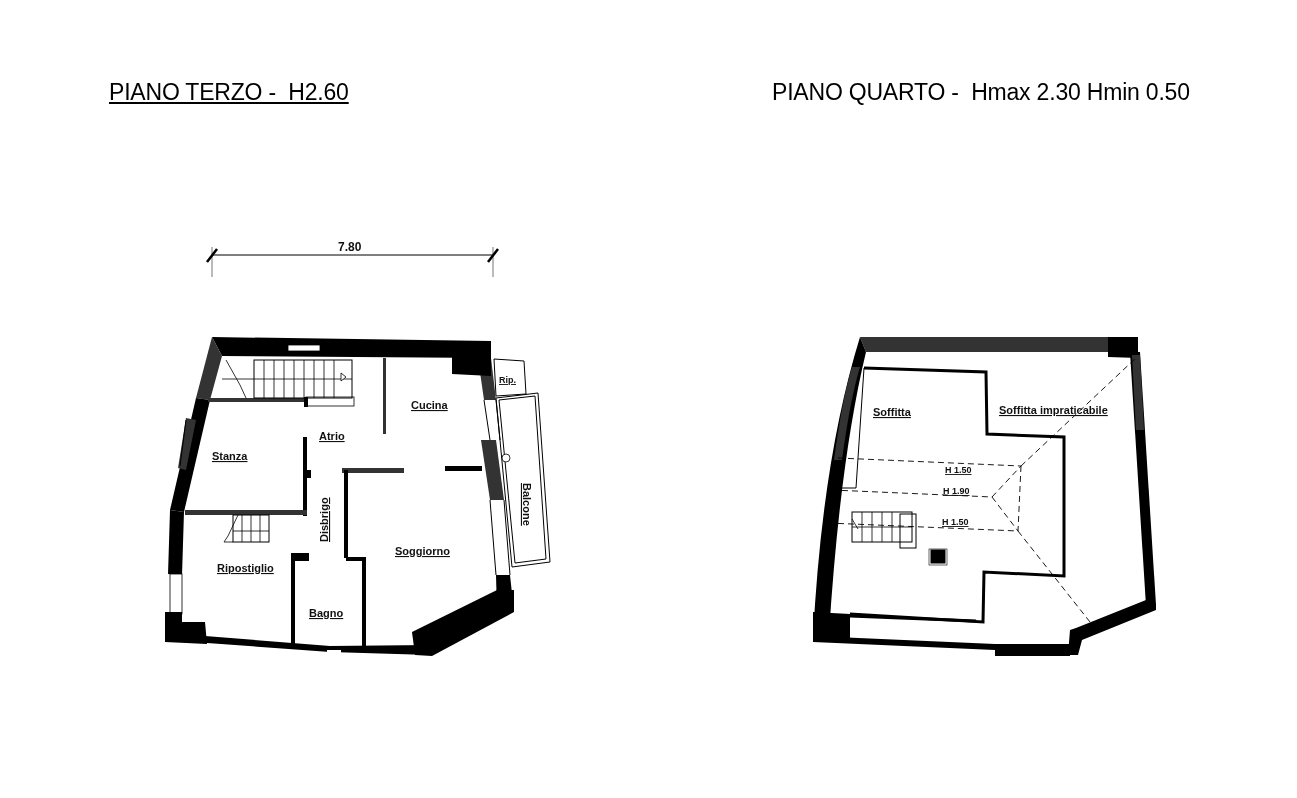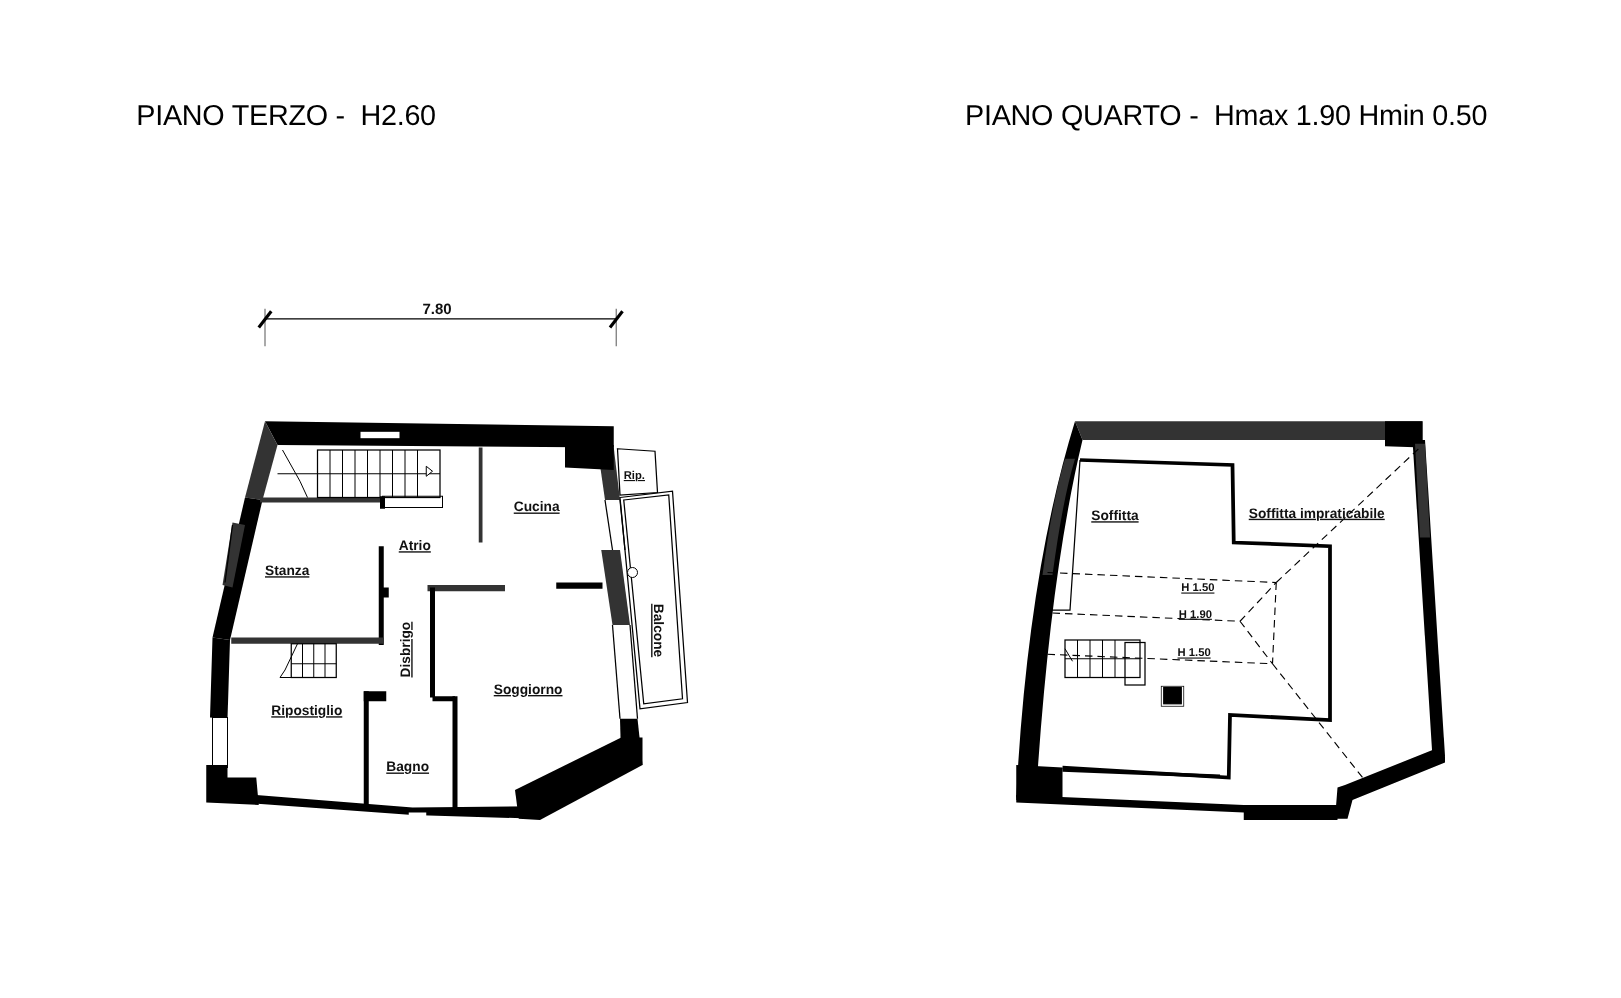--- a/index.html
+++ b/index.html
@@ -1,37 +1,37 @@
 <!DOCTYPE html>
 <html><head>
 <meta charset="utf-8">
 <style>
   html, body { margin: 0; padding: 0; background: #ffffff; }
   body { width: 1297px; height: 798px; position: relative; overflow: hidden;
          font-family: "Liberation Sans", sans-serif; }
   .title { position: absolute; top: 79px; font-size: 23px; color: #000; white-space: pre;
            letter-spacing: -0.2px; }
-  #title-left { left: 109px; }
+  #title-left { left: 109px; text-decoration: underline; }
   #title-right { left: 772px; }
   svg { position: absolute; left: 0; top: 0; }
   .lbl { font-family: "Liberation Sans", sans-serif; font-size: 11px; font-weight: bold;
          fill: #111; text-decoration: underline; }
   .lbl-sm { font-family: "Liberation Sans", sans-serif; font-size: 9px; font-weight: bold;
             fill: #111; text-decoration: underline; }
   .dim { font-family: "Liberation Sans", sans-serif; font-size: 12px; font-weight: bold; fill: #111; }
   .wall { fill: #000; }
   .wall-g { fill: #333; }
   .thin { stroke: #000; stroke-width: 1; fill: none; }
   .dash { stroke: #000; stroke-width: 0.9; fill: none; stroke-dasharray: 6 4; }
 </style>
 </head>
 <body>
 
 <div id="title-left" class="title">PIANO TERZO -  H2.60</div>
-<div id="title-right" class="title">PIANO QUARTO -  Hmax 1.90 Hmin 0.50</div>
+<div id="title-right" class="title">PIANO QUARTO -  Hmax 2.30 Hmin 0.50</div>
 
 <svg width="1297" height="798" viewBox="0 0 1297 798">
 
   <g>
 
     <g>
       <line x1="212" y1="255" x2="493" y2="255" stroke="#000" stroke-width="1"></line>
       <line x1="212" y1="247" x2="212" y2="277" stroke="#777" stroke-width="1"></line>
       <line x1="493" y1="247" x2="493" y2="277" stroke="#777" stroke-width="1"></line>
       <line x1="207" y1="262" x2="217" y2="249" stroke="#000" stroke-width="2.5"></line>

